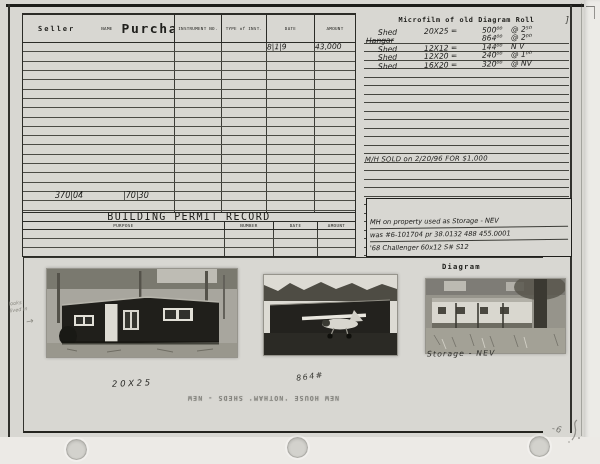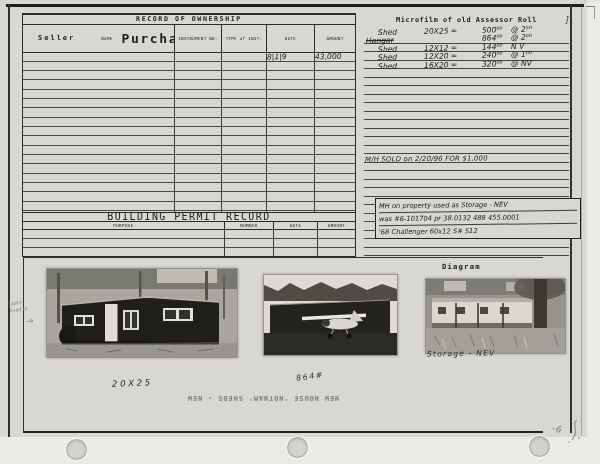--- a/index.html
+++ b/index.html
@@ -68,22 +68,22 @@
              font-size:6.8px; font-weight:bold; letter-spacing:.6px; }
   .m-mark { position:absolute; top:2px; right:1px; font-size:9px; color:#3a3a35; }
   .m-lines { position:absolute; top:22px; left:1px; right:1px; }
   .m-line { height:8.5px; border-bottom:1px solid #45453f; }
   .m-entry { position:absolute; left:0; width:100%; height:10px; transform:rotate(-1.3deg); }
   .m-entry span { position:absolute; font-size:7.6px; line-height:10px; white-space:nowrap; }
   .m-item { left:15px; } .m-item.hangar { left:3px; text-decoration:line-through; }
   .m-size { left:61px; } .m-val { left:119px; } .m-rate { left:148px; }
   .m-sold { position:absolute; top:142px; left:2px; font-size:6.9px; white-space:nowrap;
             transform:rotate(-.6deg); letter-spacing:.2px; }
-  .m-notebox { position:absolute; top:185px; left:12px; width:206px; height:41px;
-               border:1.7px solid #1e1e1b; background:#d8d7d2; padding:0 3px; }
+  .m-notebox { position:absolute; top:185px; left:3px; width:206px; height:59px;
+               border:1.7px solid #1e1e1b; background:#d8d7d2; padding:16px 3px; }
   .nb-line { height:12.9px; border-bottom:1px solid #3d3d38; font-size:6.7px;
              line-height:12.5px; white-space:nowrap; transform:rotate(-.7deg); }
   .nb-line:last-child { border-bottom:none; }
 
   
   .photo-box { position:absolute; left:23px; top:257px; width:520px; height:176px;
                border-left:1.6px solid #33332e; border-top:1.2px solid #33332e;
                border-bottom:2.2px solid #24241f; }
   .diagram-title { position:absolute; left:418px; top:4px; font-size:7.2px;
                font-weight:bold; letter-spacing:1.2px; }
@@ -129,21 +129,20 @@
   <div class="card"></div>
   <div class="right-strip"></div>
   <div class="bottom-strip"></div>
   <div class="top-edge"></div>
   <div class="left-edge"></div>
   <div class="form-right"></div>
   <div class="card-right"></div>
   <div class="tr-hook"></div>
 
   <div class="ownership">
-    <div class="o-title typed">RECORD OF OWNERSHIP</div>
     <div class="o-header typed">
       <div>
         <span class="oh-seller">Seller</span>
         <span class="oh-name">NAME</span>
         <span class="oh-purch">Purchaser</span>
       </div>
       <div>INSTRUMENT NO.</div>
       <div>TYPE of INST.</div>
       <div>DATE</div>
       <div>AMOUNT</div>
@@ -259,20 +258,30 @@
           <div class="o-cell c4"></div>
         </div>
         <div class="o-row">
           <div class="o-cell c0"></div>
           <div class="o-cell c1"></div>
           <div class="o-cell c2"></div>
           <div class="o-cell c3"></div>
           <div class="o-cell c4"></div>
         </div>
         <div class="o-row">
+          <div class="o-cell c0">
+            <span class="hand hw-num" style="left: 32px;">370|04</span>
+            <span class="hand hw-num" style="left: 100px;">|70|30</span>
+          </div>
+          <div class="o-cell c1"></div>
+          <div class="o-cell c2"></div>
+          <div class="o-cell c3"></div>
+          <div class="o-cell c4"></div>
+        </div>
+        <div class="o-row">
           <div class="o-cell c0"></div>
           <div class="o-cell c1"></div>
           <div class="o-cell c2"></div>
           <div class="o-cell c3"></div>
           <div class="o-cell c4"></div>
         </div>
         <div class="o-row">
           <div class="o-cell c0"></div>
           <div class="o-cell c1"></div>
           <div class="o-cell c2"></div>
@@ -306,21 +315,21 @@
         <div class="p-row">
           <div></div>
           <div></div>
           <div></div>
           <div></div>
         </div>
       </div>
   </div>
 
   <div class="microfilm">
-    <div class="m-title typed">Microfilm of old Assessor Roll</div>
+    <div class="m-title typed">Microfilm of old Diagram Roll</div>
     <div class="m-mark hand">]</div>
     <div class="m-lines">
         <div class="m-line"></div>
         <div class="m-line"></div>
         <div class="m-line"></div>
         <div class="m-line"></div>
         <div class="m-line"></div>
         <div class="m-line"></div>
         <div class="m-line"></div>
         <div class="m-line"></div>

